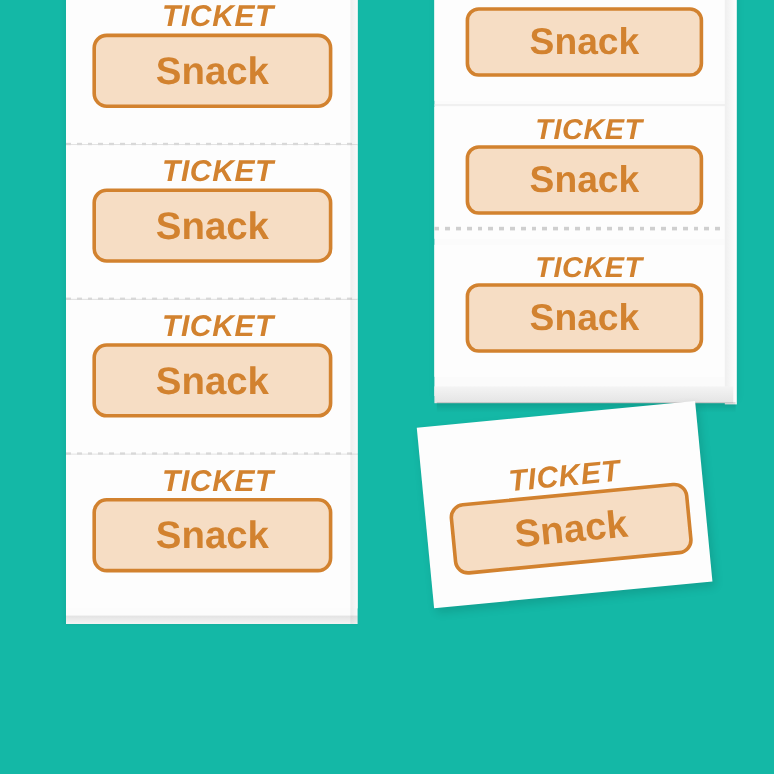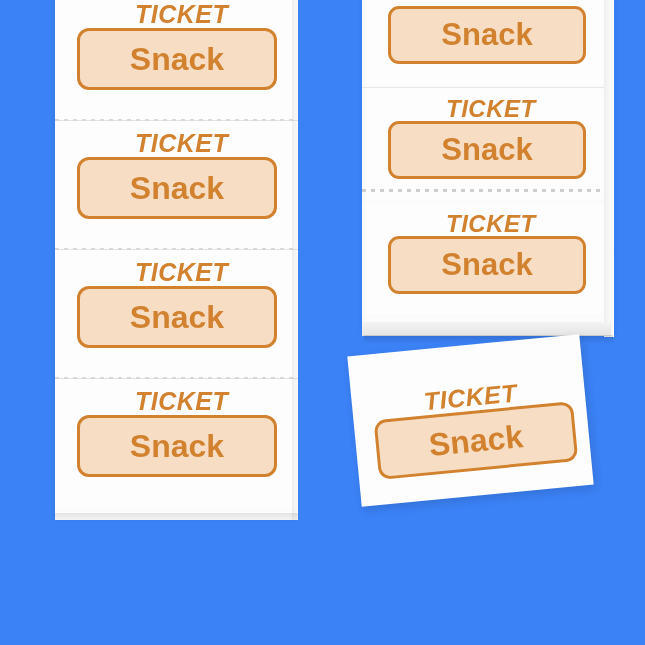--- a/index.html
+++ b/index.html
@@ -10,21 +10,21 @@
     width: 645px;
     height: 645px;
     background: #ffffff;
     font-family: "Liberation Sans", sans-serif;
     overflow: hidden;
   }
   .scene {
     position: relative;
     width: 645px;
     height: 645px;
-    background: #3b82f6;
+    background: #14b8a6;
   }
 
   
   .ticket {
     position: absolute;
     background: #fdfdfd;
     box-sizing: border-box;
     overflow: hidden;
   }
   .ticket .word-ticket {

